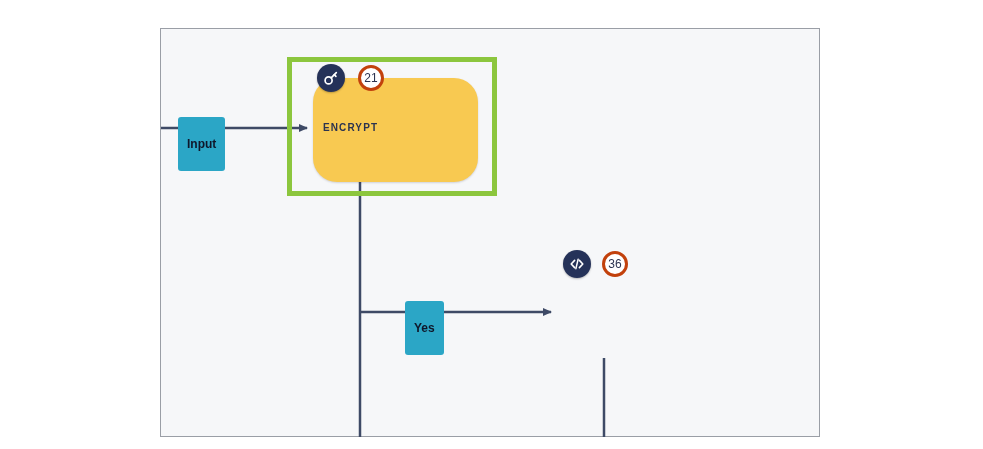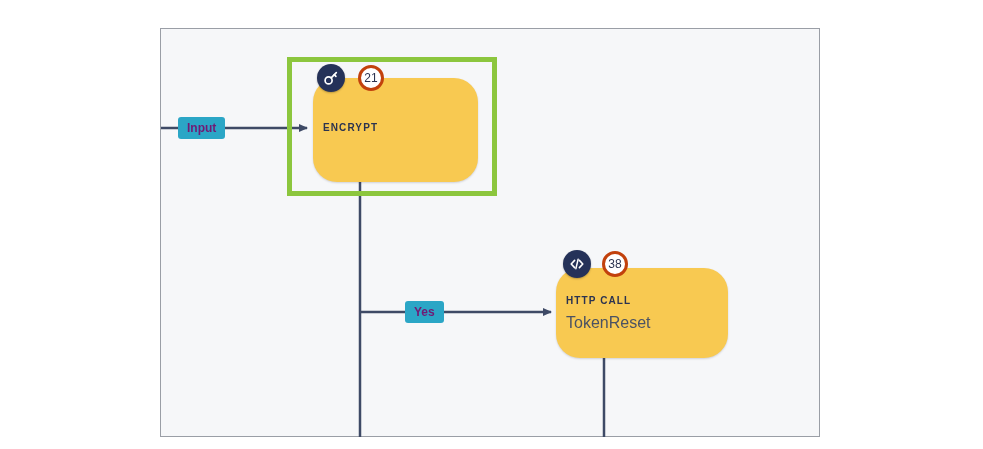--- a/index.html
+++ b/index.html
@@ -110,25 +110,25 @@
     position: absolute;
     border: 5px solid #8cc63e;
     background: transparent;
     box-sizing: border-box;
   }
 
   
   .chip {
     position: absolute;
     background: #2ba6c6;
-    color: #701a75;
+    color: #0f172a;
     font-size: 12px;
     font-weight: bold;
     border-radius: 3px;
-    padding: 4px 9px;
+    padding: 20px 9px;
     line-height: 14px;
     box-sizing: border-box;
     white-space: nowrap;
   }
 </style>
 </head>
 <body>
 
 <div id="app">
 
@@ -161,34 +161,28 @@
   <div class="icon-badge" style="left:317px; top:64px;">
     <svg width="16" height="16" viewBox="0 0 16 16" aria-hidden="true">
       <circle cx="5.6" cy="10.4" r="3.5" fill="none" stroke="#ffffff" stroke-width="1.7"></circle>
       <path d="M8.2 7.8 L13.3 2.7" stroke="#ffffff" stroke-width="1.7" stroke-linecap="round"></path>
       <path d="M11.3 4.7 L12.9 6.3" stroke="#ffffff" stroke-width="1.7" stroke-linecap="round"></path>
     </svg>
   </div>
 
   <div class="num-badge" style="left:358px; top:65px;">21</div>
 
-  <div class="node" style="left:556px; top:268px; width:172px; height:90px;">
-    <div class="node-inner">
-      <div class="node-kind">HTTP CALL</div>
-      <div class="node-title">TokenReset</div>
-    </div>
-  </div>
 
   <div class="icon-badge" style="left:563px; top:250px;">
     <svg width="16" height="16" viewBox="0 0 16 16" aria-hidden="true">
       <path d="M5.6 4.4 L2.2 8 L5.6 11.6" fill="none" stroke="#ffffff" stroke-width="1.6" stroke-linecap="round" stroke-linejoin="round"></path>
       <path d="M10.4 4.4 L13.8 8 L10.4 11.6" fill="none" stroke="#ffffff" stroke-width="1.6" stroke-linecap="round" stroke-linejoin="round"></path>
       <path d="M9.1 3.3 L6.9 12.7" stroke="#ffffff" stroke-width="1.5" stroke-linecap="round"></path>
     </svg>
   </div>
 
-  <div class="num-badge" style="left:602px; top:251px;">38</div>
+  <div class="num-badge" style="left:602px; top:251px;">36</div>
 
   <div class="chip" style="left:178px; top:117px;">Input</div>
 
   <div class="chip" style="left:405px; top:301px;">Yes</div>
 
 </div>
 
 </body></html>

